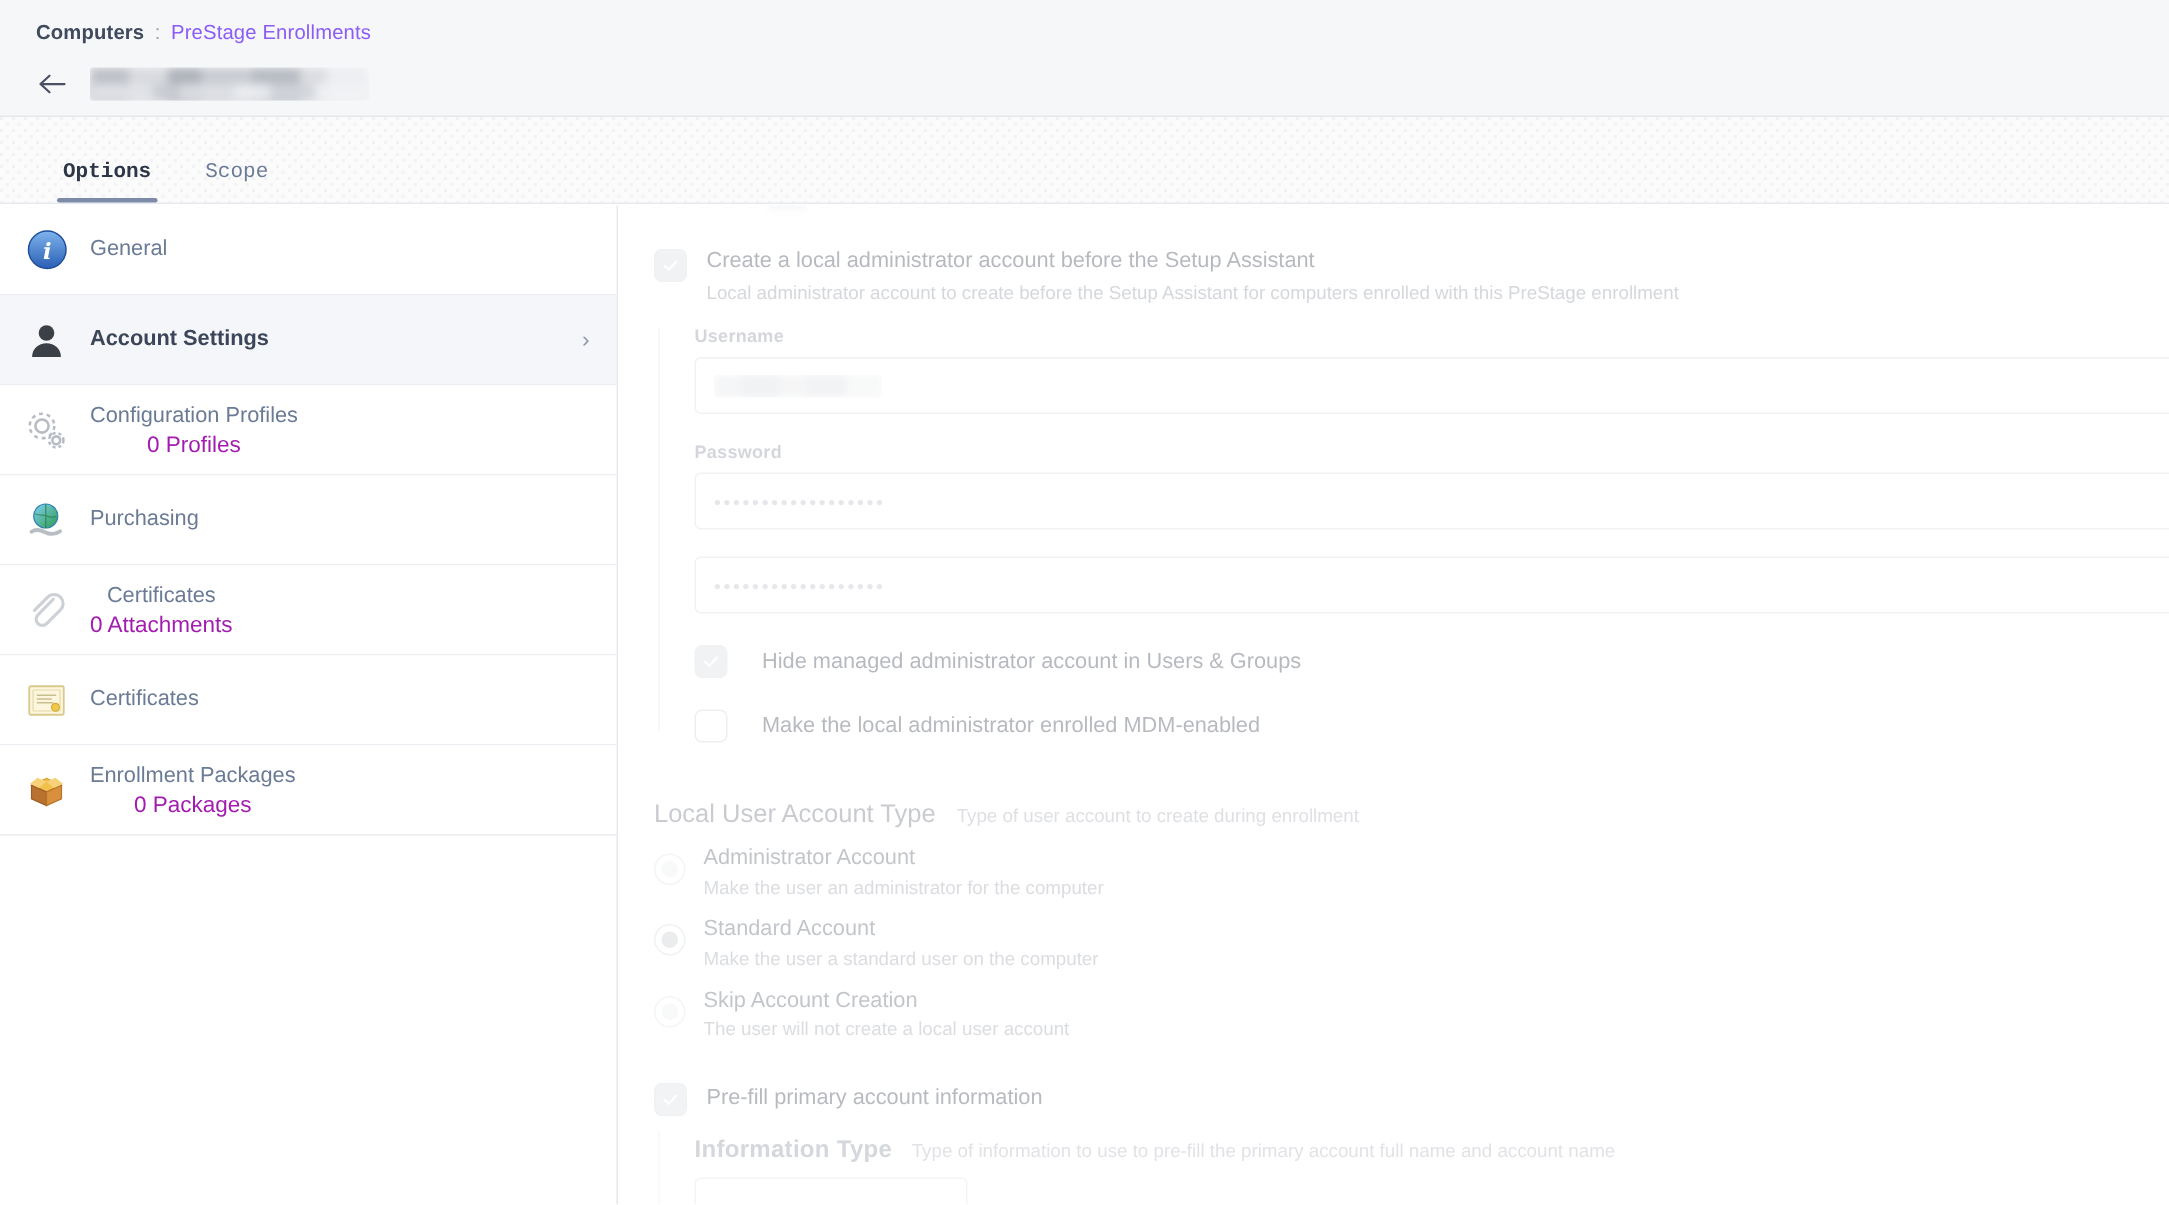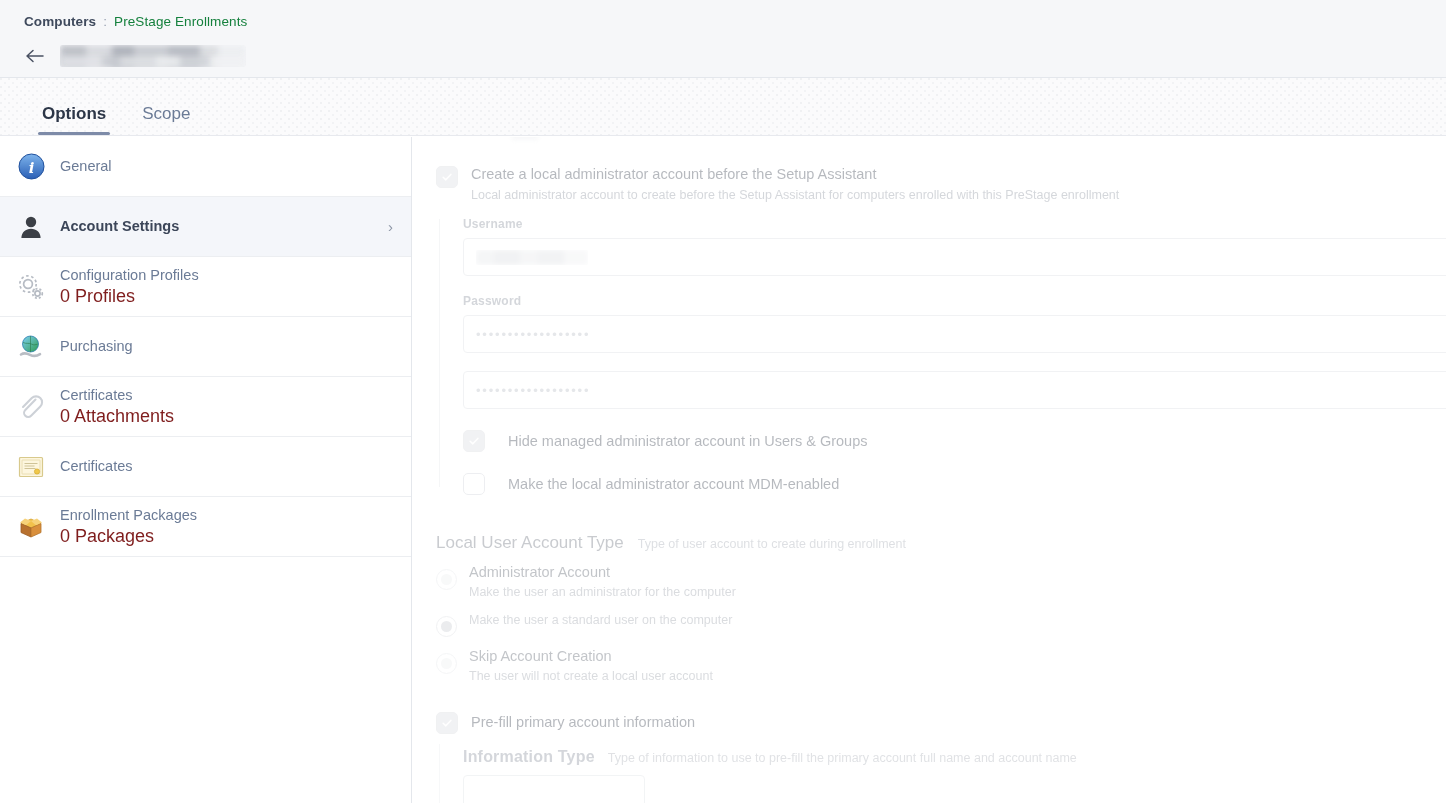--- a/index.html
+++ b/index.html
@@ -17,21 +17,21 @@
     background: #f6f7f9;
     border-bottom: 1px solid #e4e7ec;
   }
   .breadcrumb {
     position: absolute; left: 24px; top: 14px;
     font-size: 13.5px; color: #8a93a5; letter-spacing: .1px;
     display: flex; align-items: center; gap: 7px;
   }
   .breadcrumb .crumb-strong { color: #3f4a5d; font-weight: 700; }
   .breadcrumb .crumb-sep { color: #9aa2b2; font-weight: 400; }
-  .breadcrumb .crumb-last { color: #15803d; font-weight: 400; }
+  .breadcrumb .crumb-last { color: #8b5cf6; font-weight: 400; }
 
   .titlerow {
     position: absolute; left: 24px; top: 40px;
     display: flex; align-items: center; gap: 14px; height: 32px;
   }
   .back-arrow {
     width: 22px; height: 22px; display: flex; align-items: center;
     justify-content: center; color: #4a5263; cursor: pointer;
   }
   .redacted-title {
@@ -65,21 +65,21 @@
     background-color: #fbfbfc;
     background-image:
       radial-gradient(circle at 1px 1px, #f0f1f3 1px, transparent 1.4px),
       radial-gradient(circle at 5px 5px, #f2f3f5 1px, transparent 1.4px);
     background-size: 8px 8px, 8px 8px;
     border-bottom: 1px solid #e7e9ee;
   }
   .tabs { position: absolute; left: 24px; bottom: 0; display: flex; gap: 0; }
   .tab {
     position: relative; padding: 0 18px 13px 18px;
-    font-size: 17px; color: #6b7b96; cursor: pointer; line-height: 1;
+    font-size: 14px; color: #6b7b96; cursor: pointer; line-height: 1; font-family: Liberation Mono, monospace;
   }
   .tab.active { color: #2c3647; font-weight: 700; }
   .tab.active::after {
     content: ""; position: absolute; left: 14px; right: 14px; bottom: 0;
     height: 3px; background: #7d8ba8; border-radius: 2px;
   }
 
   
   .sidebar {
     position: absolute; left: 0; top: 137px; width: 412px; bottom: 0;
@@ -89,24 +89,24 @@
   .side-item {
     position: relative; height: 60px; display: flex; align-items: center;
     padding: 0 18px 0 14px; border-bottom: 1px solid #eceef1;
     cursor: pointer; background: #ffffff;
   }
   .side-item.selected { background: #f4f6fa; }
   .side-ico {
     width: 34px; height: 34px; margin-right: 12px; flex: 0 0 34px;
     display: flex; align-items: center; justify-content: center;
   }
-  .side-text { display: flex; flex-direction: column; justify-content: center; }
+  .side-text { display: flex; flex-direction: column; justify-content: center; text-align: center; }
   .side-label { font-size: 14.5px; color: #6b7b96; line-height: 1.25; }
   .side-item.selected .side-label { color: #3c4659; font-weight: 700; }
-  .side-sub { font-size: 18px; color: #7f1d1d; margin-top: 1px; }
+  .side-sub { font-size: 15px; color: #a21caf; margin-top: 1px; }
   .side-chev { margin-left: auto; color: #8d96a6; font-size: 15px; line-height: 1; }
 
   
   .content {
     position: absolute; left: 412px; top: 137px; right: 0; bottom: 0;
     background: #ffffff; overflow: hidden;
   }
   .content-inner { position: relative; padding: 0; }
 
   .scroll-sliver {
@@ -407,21 +407,21 @@
               <path d="M2.5 7.3 5.6 10.3 11.5 4" fill="none" stroke="#ffffff" stroke-width="1.8" stroke-linecap="round" stroke-linejoin="round"></path>
             </svg>
           </span>
           <span class="ck-title">Hide managed administrator account in Users &amp; Groups</span>
         </div>
 
         <div class="mini-check">
           <span class="cbox off">
             
           </span>
-          <span class="ck-title">Make the local administrator account MDM-enabled</span>
+          <span class="ck-title">Make the local administrator enrolled MDM-enabled</span>
         </div>
 
       </div>
 
       <div class="section-head">
         <span class="section-title">Local User Account Type</span>
         <span class="section-desc">Type of user account to create during enrollment</span>
       </div>
 
       <div class="radio-row">
@@ -432,20 +432,21 @@
           <span class="radio-title">Administrator Account</span>
           <span class="radio-sub">Make the user an administrator for the computer</span>
         </span>
       </div>
 
       <div class="radio-row">
         <span class="radio checked">
             <span class="dot"></span>
           </span>
         <span class="radio-text">
+          <span class="radio-title">Standard Account</span>
           <span class="radio-sub">Make the user a standard user on the computer</span>
         </span>
       </div>
 
       <div class="radio-row">
         <span class="radio">
             <span class="dot"></span>
           </span>
         <span class="radio-text">
           <span class="radio-title">Skip Account Creation</span>

